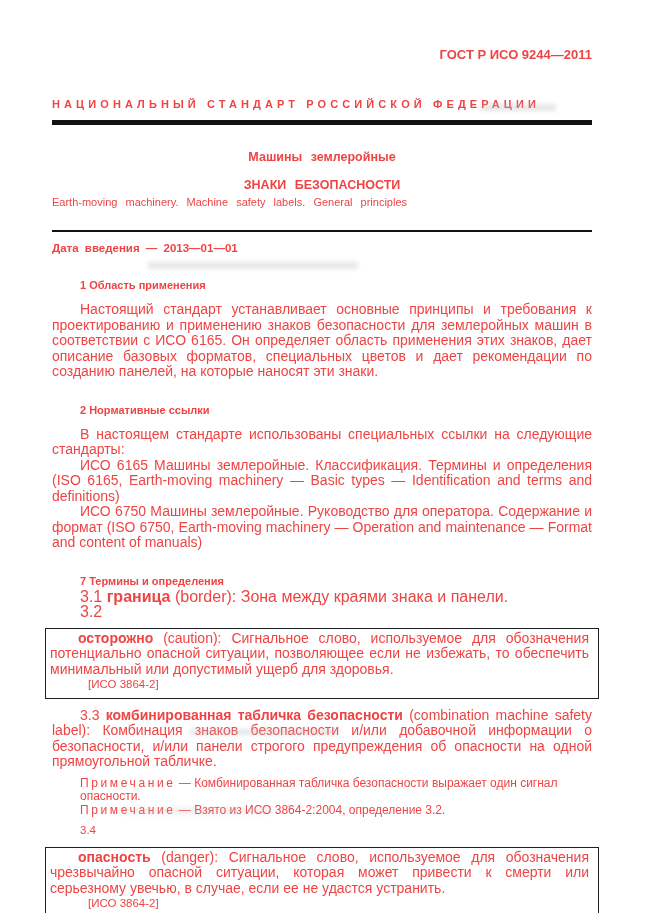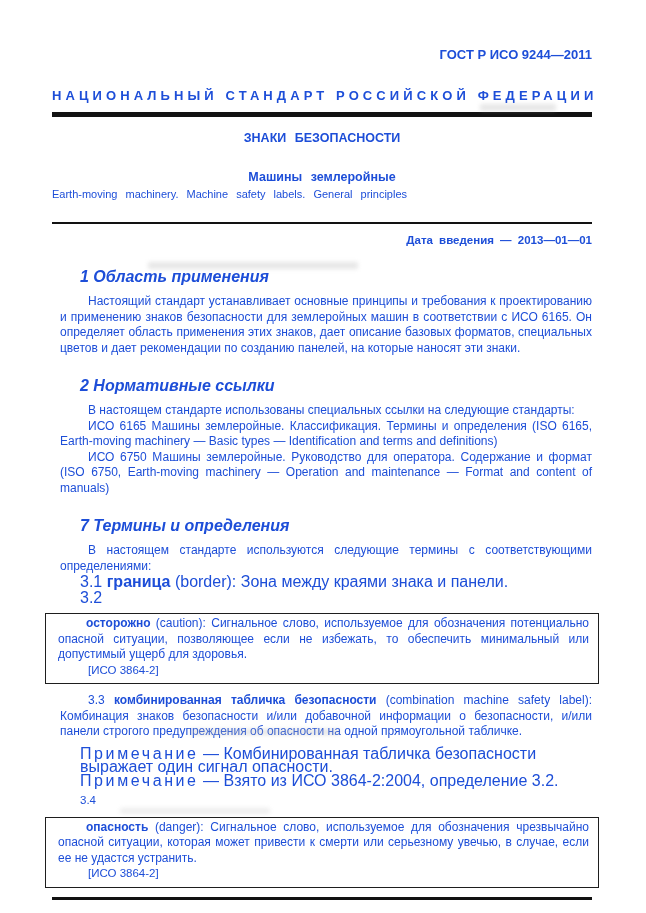--- a/index.html
+++ b/index.html
@@ -3,35 +3,35 @@
 <meta charset="utf-8">
 <style>
   html, body { margin: 0; padding: 0; background: #e8e8e8; }
   .page {
     position: relative;
     width: 646px;
     height: 913px;
     margin: 0 auto;
     background: #ffffff;
     font-family: "Liberation Sans", sans-serif;
-    color: #1d4ed8;
+    color: #ef4444;
     overflow: hidden;
     box-sizing: border-box;
     padding: 48px 54px 0 52px;
   }
   .doc-number {
     text-align: right;
     font-weight: bold;
     font-size: 13px;
     line-height: 14px;
   }
   .banner {
-    margin-top: 27px;
+    margin-top: 35px;
     font-weight: bold;
-    font-size: 13px;
+    font-size: 11px;
     letter-spacing: 4.1px;
     white-space: nowrap;
     line-height: 14px;
   }
   .rule-thick { height: 5px; background: #121212; margin-top: 9px; }
   .rule-thin  { height: 2px; background: #121212; margin-top: 21px; }
   .title-line {
     text-align: center;
     font-weight: bold;
     font-size: 12.5px;
@@ -43,37 +43,36 @@
   .t3 { margin-top: 14px; }
   .title-en {
     margin-top: 4px;
     text-align: left;
     font-size: 11px;
     line-height: 13px;
     word-spacing: 5px;
   }
   .date-line {
     margin-top: 9px;
-    text-align: right;
+    text-align: left;
     font-weight: bold;
     font-size: 11.5px;
     line-height: 14px;
     word-spacing: 3px;
   }
   .h-section {
     margin: 22px 0 0 0;
     padding-left: 28px;
     font-weight: bold;
-    font-size: 16px;
+    font-size: 11px;
     line-height: 16px;
-    font-style: italic;
   }
   .para {
-    margin: 9px 0 0 8px;
-    font-size: 12px;
+    margin: 9px 0 0 0;
+    font-size: 14px;
     line-height: 15.5px;
     text-align: justify;
     text-indent: 28px;
   }
   .para.tight { margin-top: 0; }
   .line-item {
     margin: 0;
     font-size: 16px;
     line-height: 15.5px;
     padding-left: 28px;
@@ -86,21 +85,21 @@
   .def-box .para { margin-top: 0; }
   .def-source {
     margin: 0;
     font-size: 11.5px;
     line-height: 15.5px;
     padding-left: 38px;
   }
   .note {
     margin: 0;
     padding-left: 28px;
-    font-size: 16px;
+    font-size: 12px;
     line-height: 13.5px;
   }
   .notes-block { margin-top: 7px; }
   .note-label { letter-spacing: 2.6px; }
   .num-line {
     margin: 6px 0 0 0;
     padding-left: 28px;
     font-size: 11.5px;
     line-height: 15.5px;
   }
@@ -128,38 +127,37 @@
   <div class="artifact a2"></div>
   <div class="artifact a3"></div>
   <div class="artifact a4"></div>
 
   <div class="doc-number">ГОСТ Р ИСО 9244—2011</div>
 
   <div class="banner">НАЦИОНАЛЬНЫЙ СТАНДАРТ РОССИЙСКОЙ ФЕДЕРАЦИИ</div>
 
   <div class="rule-thick"></div>
 
+  <div class="title-line t1">Машины землеройные</div>
   <div class="title-line t2">ЗНАКИ БЕЗОПАСНОСТИ</div>
-  <div class="title-line t1">Машины землеройные</div>
   <div class="title-en">Earth-moving machinery. Machine safety labels. General principles</div>
 
   <div class="rule-thin"></div>
 
   <div class="date-line">Дата введения — 2013—01—01</div>
 
   <div class="h-section">1 Область применения</div>
   <p class="para">Настоящий стандарт устанавливает основные принципы и требования к проектированию и применению знаков безопасности для землеройных машин в соответствии с ИСО 6165. Он определяет область применения этих знаков, дает описание базовых форматов, специальных цветов и дает рекомендации по созданию панелей, на которые наносят эти знаки.</p>
 
   <div class="h-section">2 Нормативные ссылки</div>
   <p class="para">В настоящем стандарте использованы специальных ссылки на следующие стандарты:</p>
   <p class="para tight">ИСО 6165 Машины землеройные. Классификация. Термины и определения (ISO 6165, Earth-moving machinery — Basic types — Identification and terms and definitions)</p>
   <p class="para tight">ИСО 6750 Машины землеройные. Руководство для оператора. Содержание и формат (ISO 6750, Earth-moving machinery — Operation and maintenance — Format and content of manuals)</p>
 
   <div class="h-section">7 Термины и определения</div>
-  <p class="para">В настоящем стандарте используются следующие термины с соответствующими определениями:</p>
   <p class="line-item"><span>3.1</span> <b class="term">граница</b><span> (border): Зона между краями знака и панели.</span></p>
   <p class="line-item">3.2</p>
 
   <div class="def-box">
     <p class="para"><b class="term">осторожно</b><span> (caution): Сигнальное слово, используемое для обозначения потенциально опасной ситуации, позволяющее если не избежать, то обеспечить минимальный или допустимый ущерб для здоровья.</span></p>
     <p class="def-source">[ИСО 3864-2]</p>
   </div>
 
   <p class="para"><span>3.3</span> <b class="term">комбинированная табличка безопасности</b><span> (combination machine safety label): Комбинация знаков безопасности и/или добавочной информации о безопасности, и/или панели строгого предупреждения об опасности на одной прямоугольной табличке.</span></p>
 

